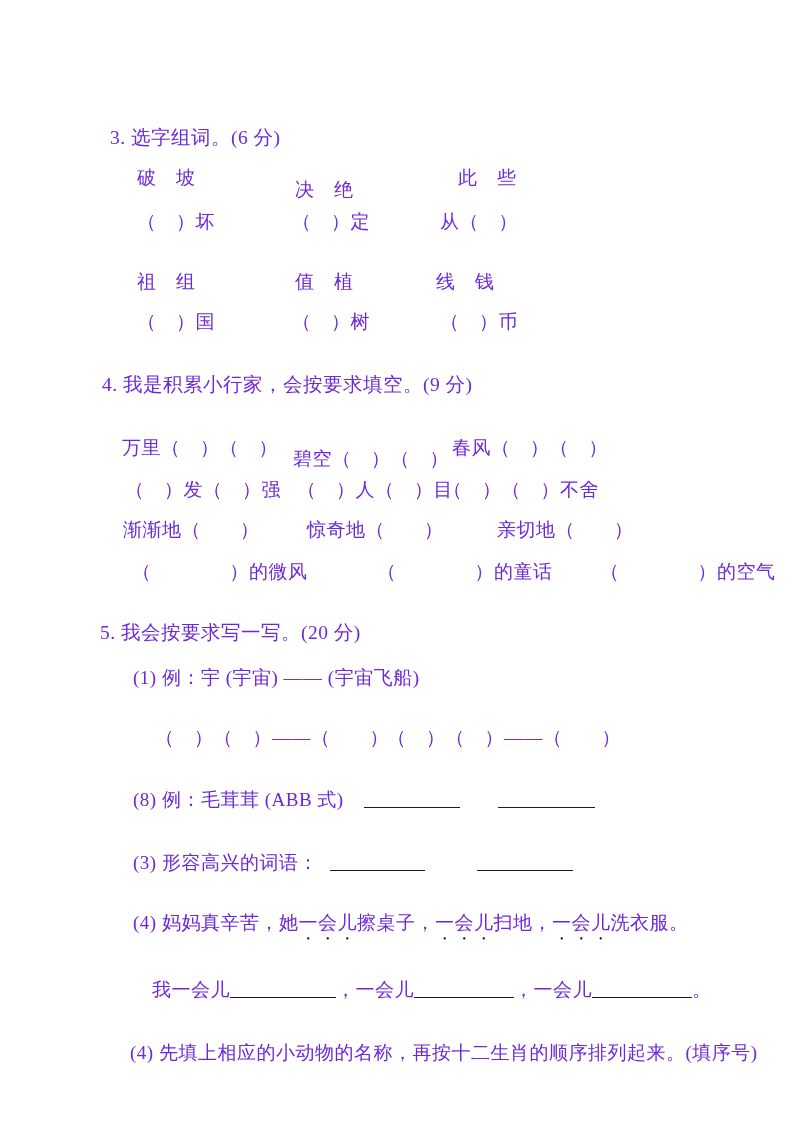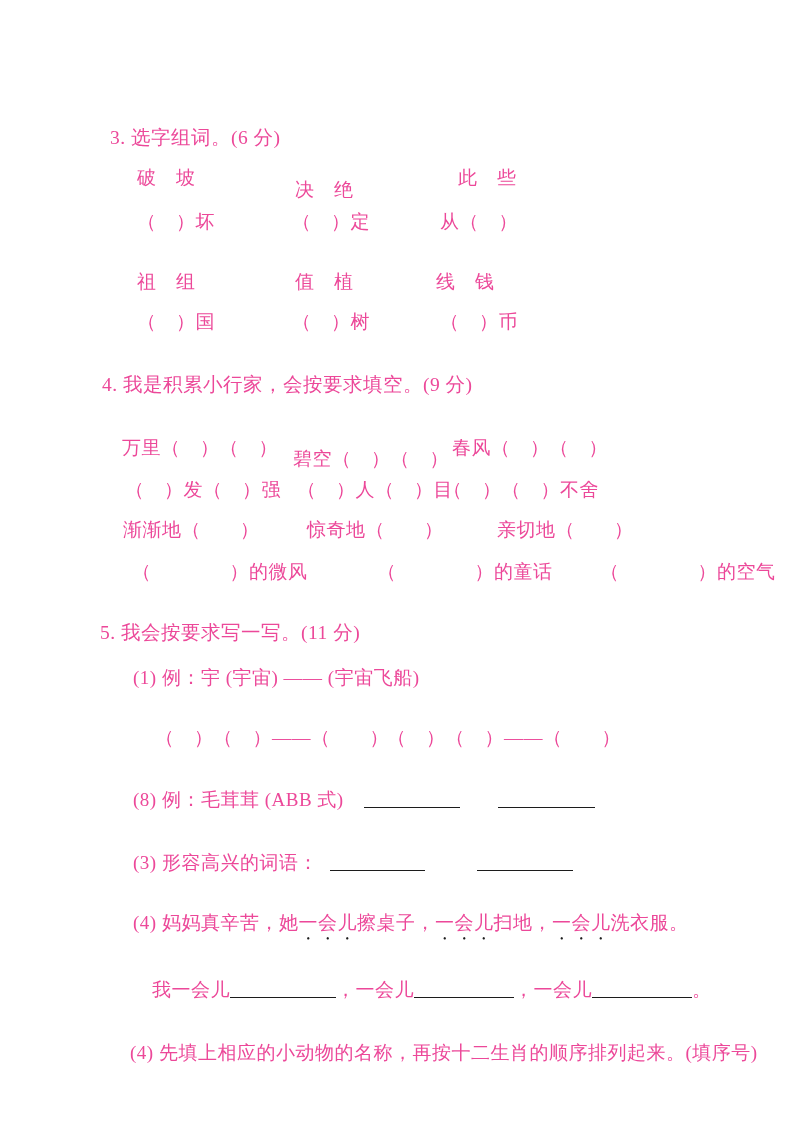--- a/index.html
+++ b/index.html
@@ -1,21 +1,21 @@
 <!DOCTYPE html>
 <html><head>
 <meta charset="utf-8">
 <style>
   html,body{margin:0;padding:0;background:#ffffff;}
   .sheet{
     position:relative;
     width:793px;height:1122px;
     background:#ffffff;
     font-family:"Liberation Serif","DejaVu Serif",serif;
-    color:#ec4899;
+    color:#6d28d9;
     font-size:19px;
     overflow:hidden;
   }
   .t{
     position:absolute;
     white-space:nowrap;
     line-height:26px;
     letter-spacing:0.5px;
   }
   .q-title{font-size:19.5px;}
@@ -70,21 +70,21 @@
   <span class="t" style="left:443px;top:477px">（　）（　）不舍</span>
 
   <span class="t" style="left:123px;top:517px">渐渐地（　　）</span>
   <span class="t" style="left:307px;top:517px">惊奇地（　　）</span>
   <span class="t" style="left:497px;top:517px">亲切地（　　）</span>
 
   <span class="t" style="left:132px;top:559px">（　　　　）的微风</span>
   <span class="t" style="left:377px;top:559px">（　　　　）的童话</span>
   <span class="t" style="left:600px;top:559px">（　　　　）的空气</span>
 
-  <span class="t q-title" style="left:100px;top:620px">5. 我会按要求写一写。(11 分)</span>
+  <span class="t q-title" style="left:100px;top:620px">5. 我会按要求写一写。(20 分)</span>
 
   <span class="t" style="left:133px;top:665px">(1) 例：宇 (宇宙) —— (宇宙飞船)</span>
 
   <span class="t" style="left:155px;top:725px">（　）（　）——（　　）</span>
   <span class="t" style="left:387px;top:725px">（　）（　）——（　　）</span>
 
   <span class="t" style="left:133px;top:787px">
     <span>(8) 例：毛茸茸 (ABB 式)</span><span class="blank gap20" style="width:96px"></span><span class="blank gap38" style="width:97px"></span>
   </span>
 

